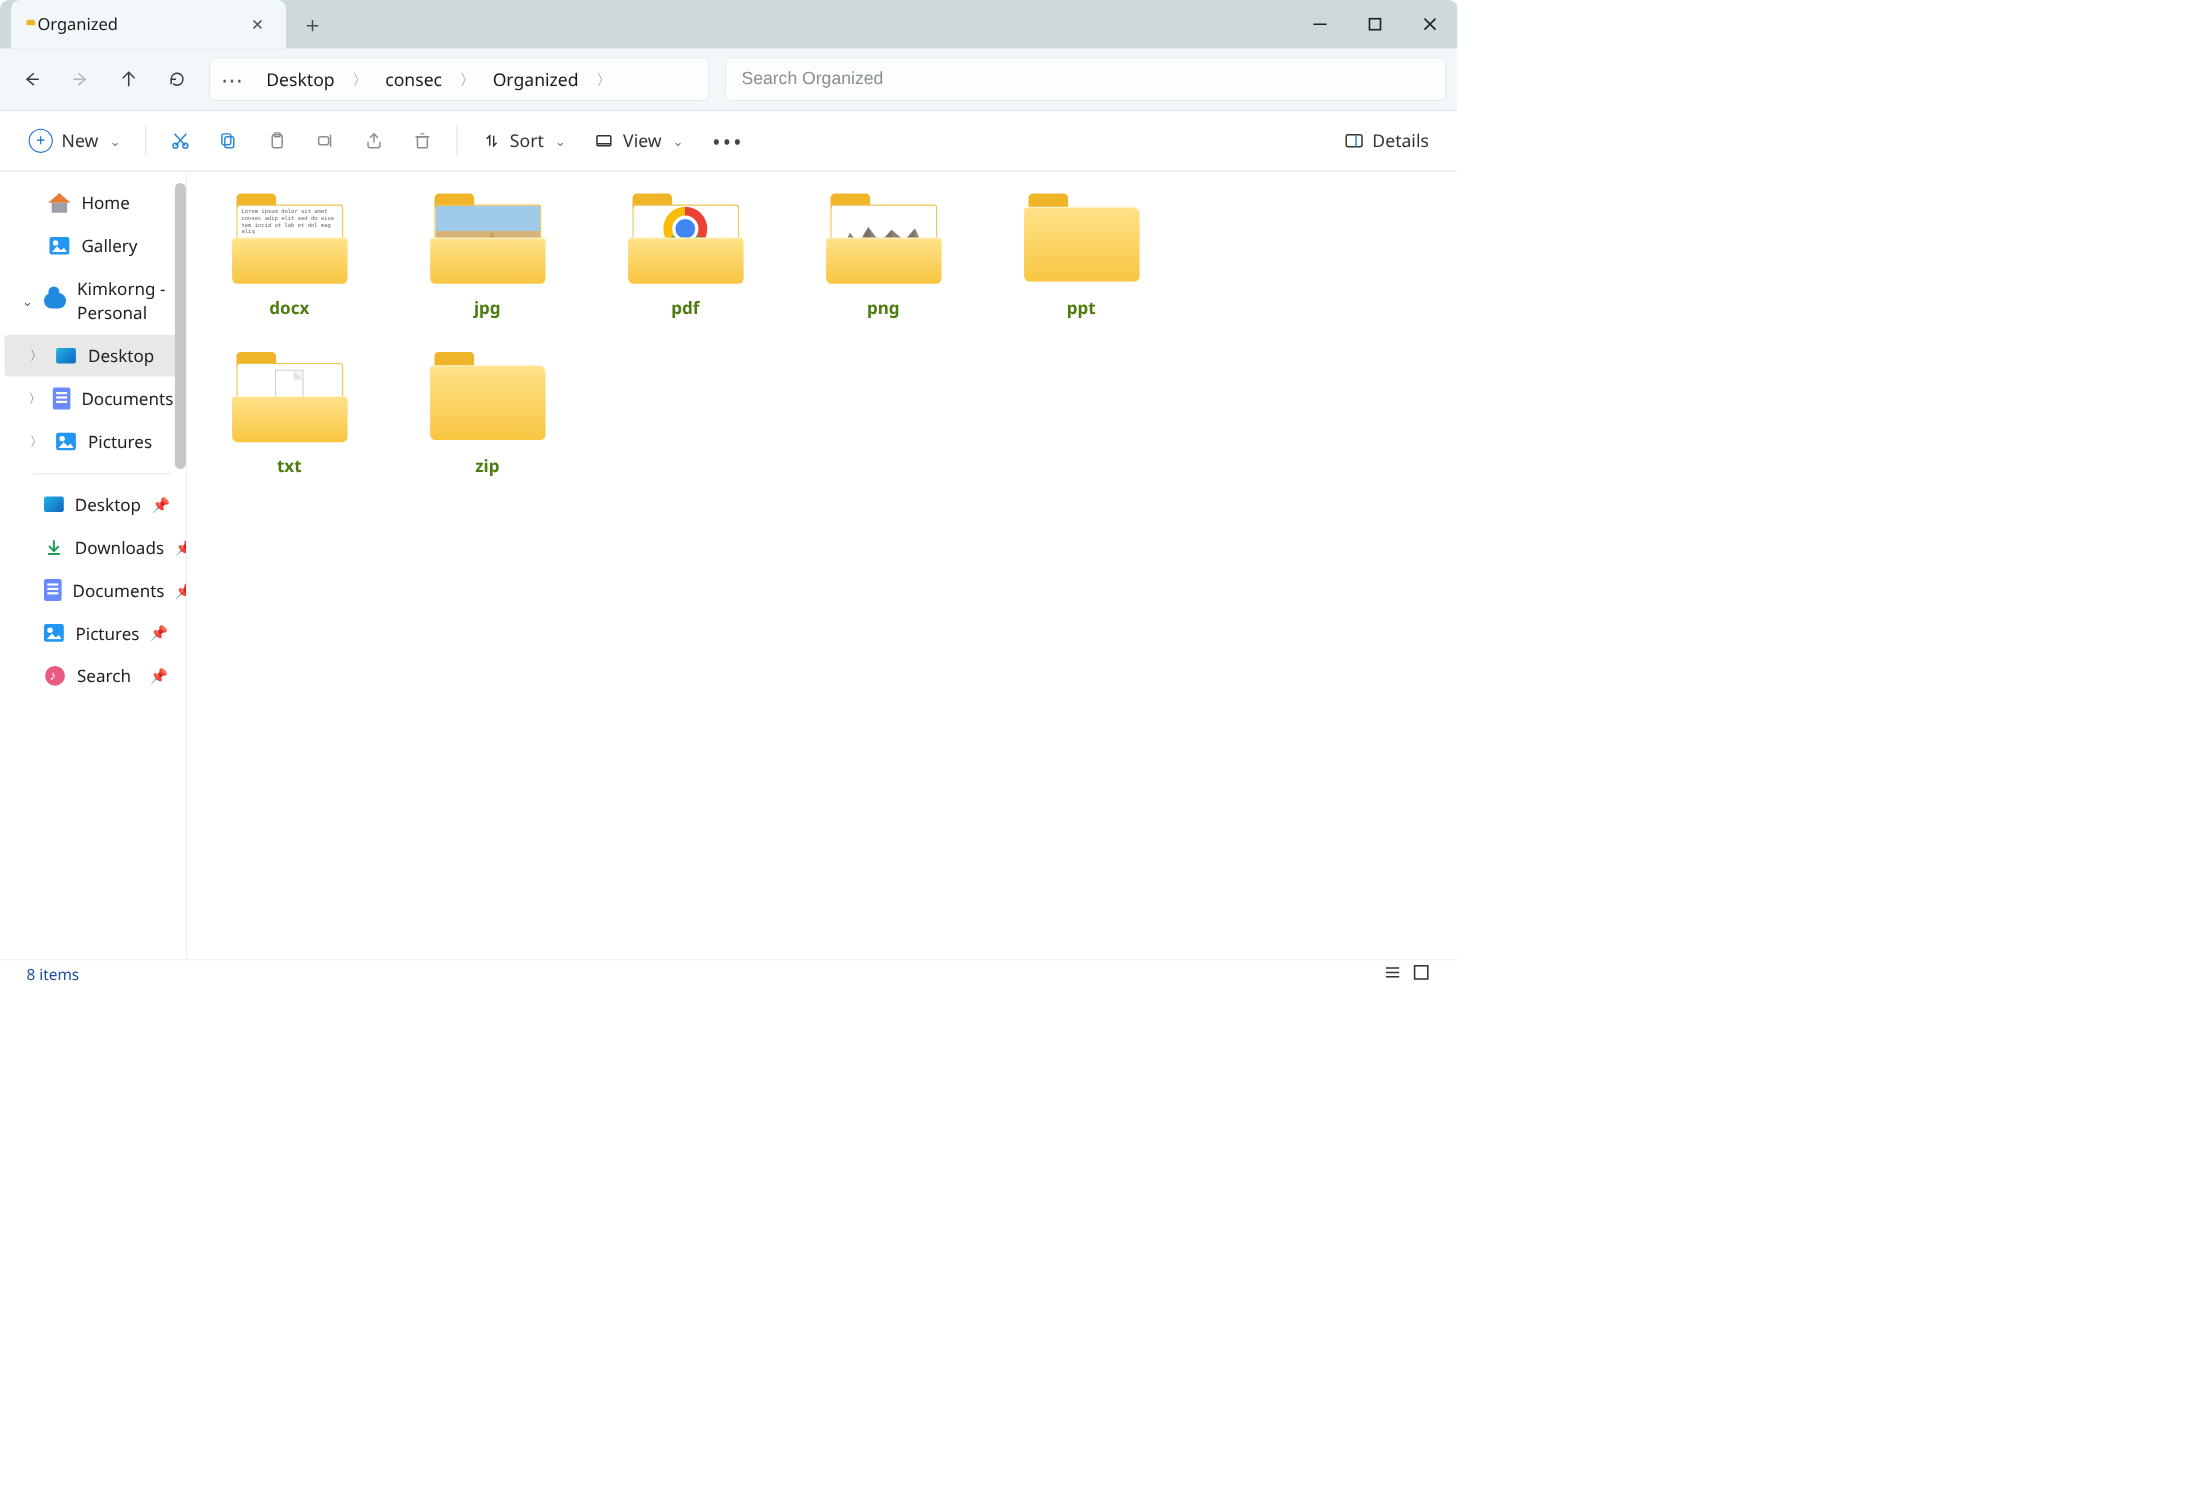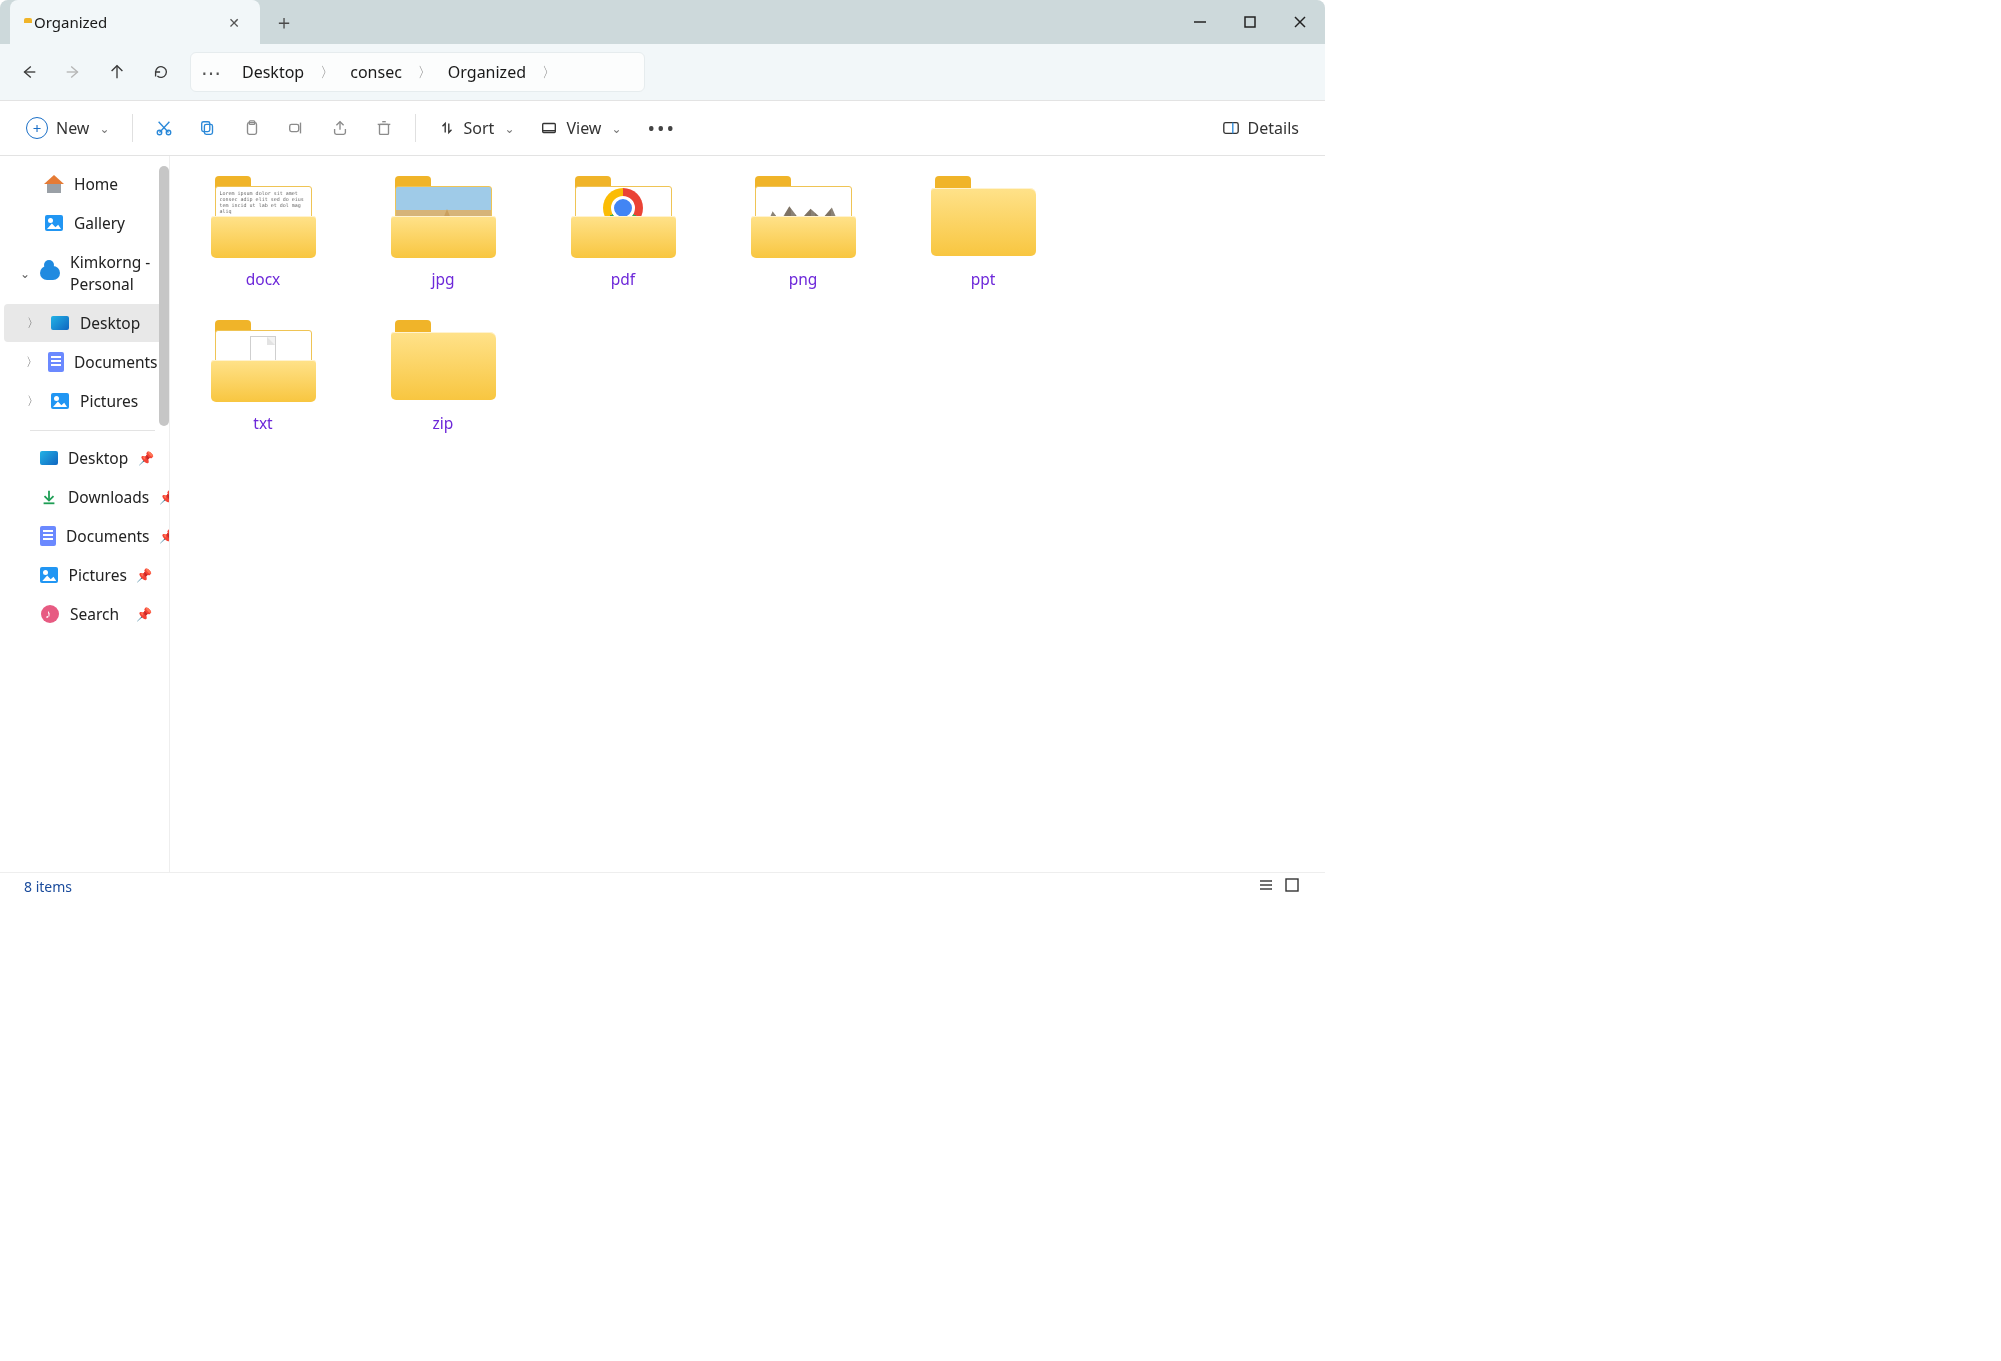--- a/index.html
+++ b/index.html
@@ -157,21 +157,21 @@
     flex:1;
     padding: 20px 28px;
     overflow:auto;
   }
   .grid {
     display:grid;
     grid-template-columns: repeat(5, 130px);
     gap: 30px 50px;
   }
   .folder-tile { display:flex; flex-direction:column; align-items:center; gap:10px; cursor:default; }
-  .folder-tile .label { font-size:15.5px; color:#6d28d9; }
+  .folder-tile .label { font-size:15.5px; color:#4d7c0f;font-weight:bold; }
   .folder-icn { width:105px; height:82px; position:relative; }
   .folder-icn .tab {
     position:absolute; top:0; left:4px; width:36px; height:14px;
     background:#f0b429; border-radius:4px 4px 0 0; min-width:auto; padding:0; margin:0;
   }
   .folder-icn .back {
     position:absolute; top:10px; left:4px; right:4px; bottom:28px;
     background:#fff; border:1px solid #efc455; border-radius:3px 3px 0 0;
     overflow:hidden;
   }
@@ -288,20 +288,23 @@
   <div class="path-box">
     <span class="ellipsis">⋯</span>
     <span class="crumb">Desktop</span>
     <span class="chev">〉</span>
     <span class="crumb">consec</span>
     <span class="chev">〉</span>
     <span class="crumb">Organized</span>
     <span class="chev">〉</span>
   </div>
 
+  <div class="search-box">
+    <input type="text" placeholder="Search Organized" style="">
+  </div>
 </div>
 
 <div class="toolbar">
   <div class="tbtn">
     <span class="circle-plus">+</span>
     <span>New</span>
     <span class="chev-sm">⌄</span>
   </div>
   <span class="sep"></span>
   <div class="tbtn icon-only">

